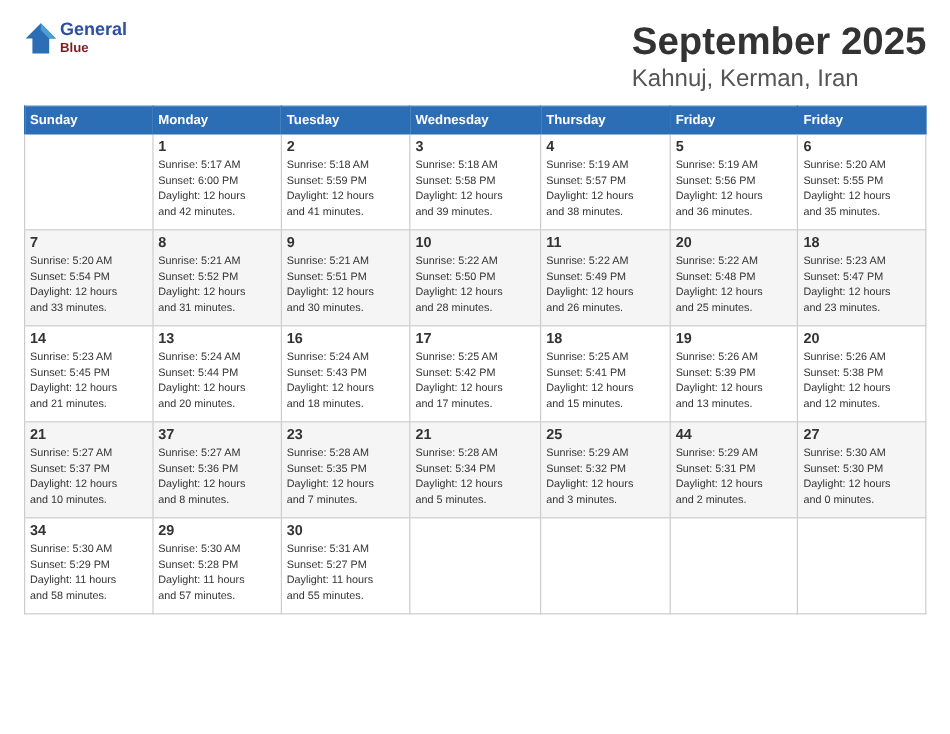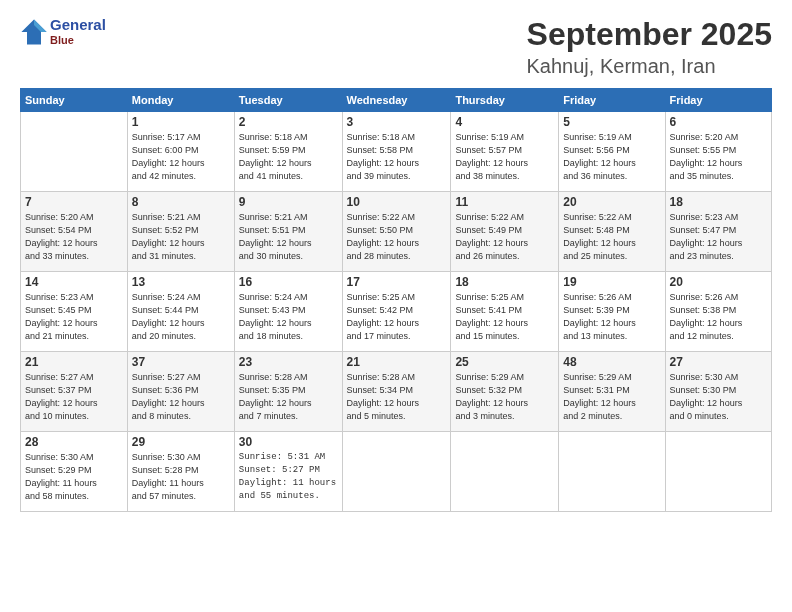--- a/index.html
+++ b/index.html
@@ -299,52 +299,52 @@
 and 5 minutes.</div>
           </td>
           <td>
             <span class="day-num">25</span>
             <div class="cell-info" style="white-space: pre-line;">Sunrise: 5:29 AM
 Sunset: 5:32 PM
 Daylight: 12 hours
 and 3 minutes.</div>
           </td>
           <td>
-            <span class="day-num">48</span>
+            <span class="day-num">44</span>
             <div class="cell-info" style="white-space: pre-line;">Sunrise: 5:29 AM
 Sunset: 5:31 PM
 Daylight: 12 hours
 and 2 minutes.</div>
           </td>
           <td>
             <span class="day-num">27</span>
             <div class="cell-info" style="white-space: pre-line;">Sunrise: 5:30 AM
 Sunset: 5:30 PM
 Daylight: 12 hours
 and 0 minutes.</div>
           </td>
         </tr>
         <tr>
           <td>
-            <span class="day-num">28</span>
+            <span class="day-num">34</span>
             <div class="cell-info" style="white-space: pre-line;">Sunrise: 5:30 AM
 Sunset: 5:29 PM
 Daylight: 11 hours
 and 58 minutes.</div>
           </td>
           <td>
             <span class="day-num">29</span>
             <div class="cell-info" style="white-space: pre-line;">Sunrise: 5:30 AM
 Sunset: 5:28 PM
 Daylight: 11 hours
 and 57 minutes.</div>
           </td>
           <td>
             <span class="day-num">30</span>
-            <div class="cell-info" style="white-space: pre-line; font-family: Liberation Mono, monospace;">Sunrise: 5:31 AM
+            <div class="cell-info" style="white-space: pre-line;">Sunrise: 5:31 AM
 Sunset: 5:27 PM
 Daylight: 11 hours
 and 55 minutes.</div>
           </td>
           <td class="empty"></td>
           <td class="empty"></td>
           <td class="empty"></td>
           <td class="empty"></td>
         </tr>
       </tbody>

